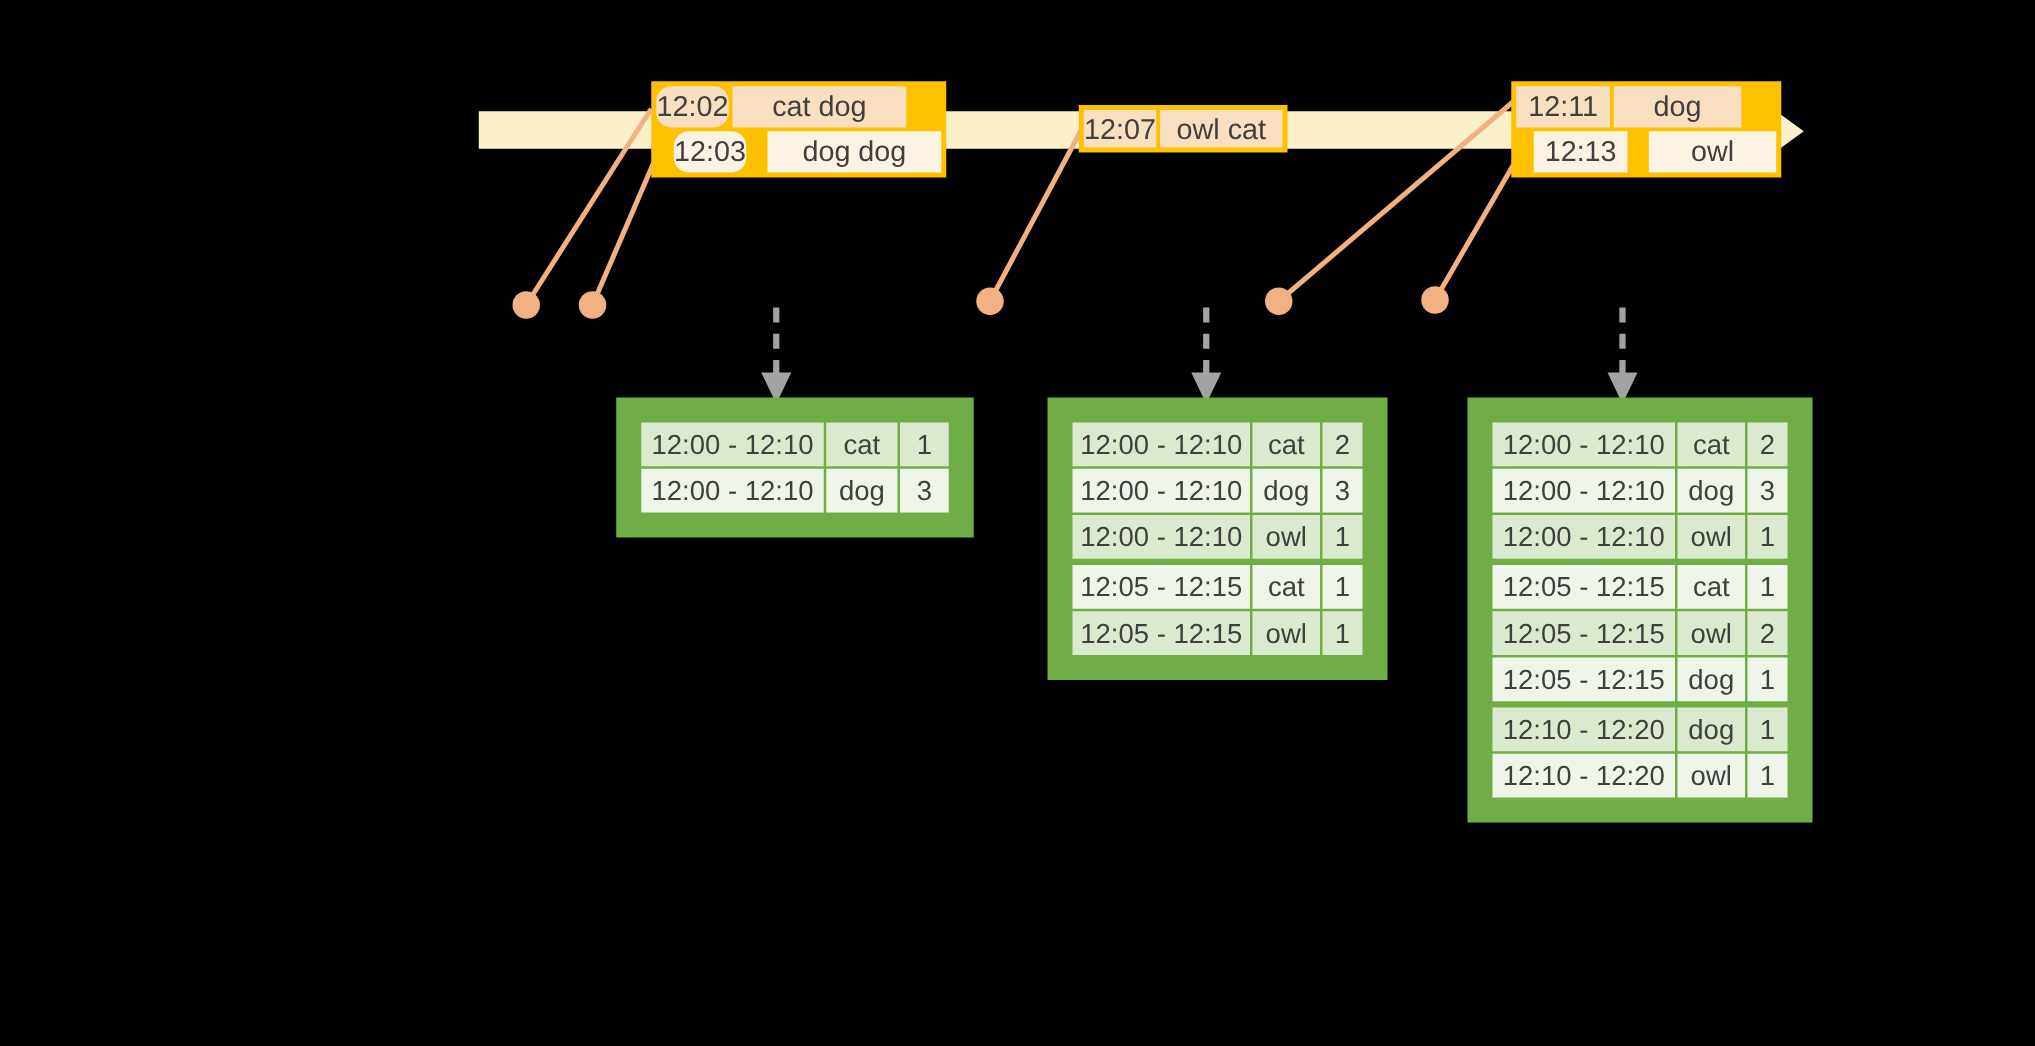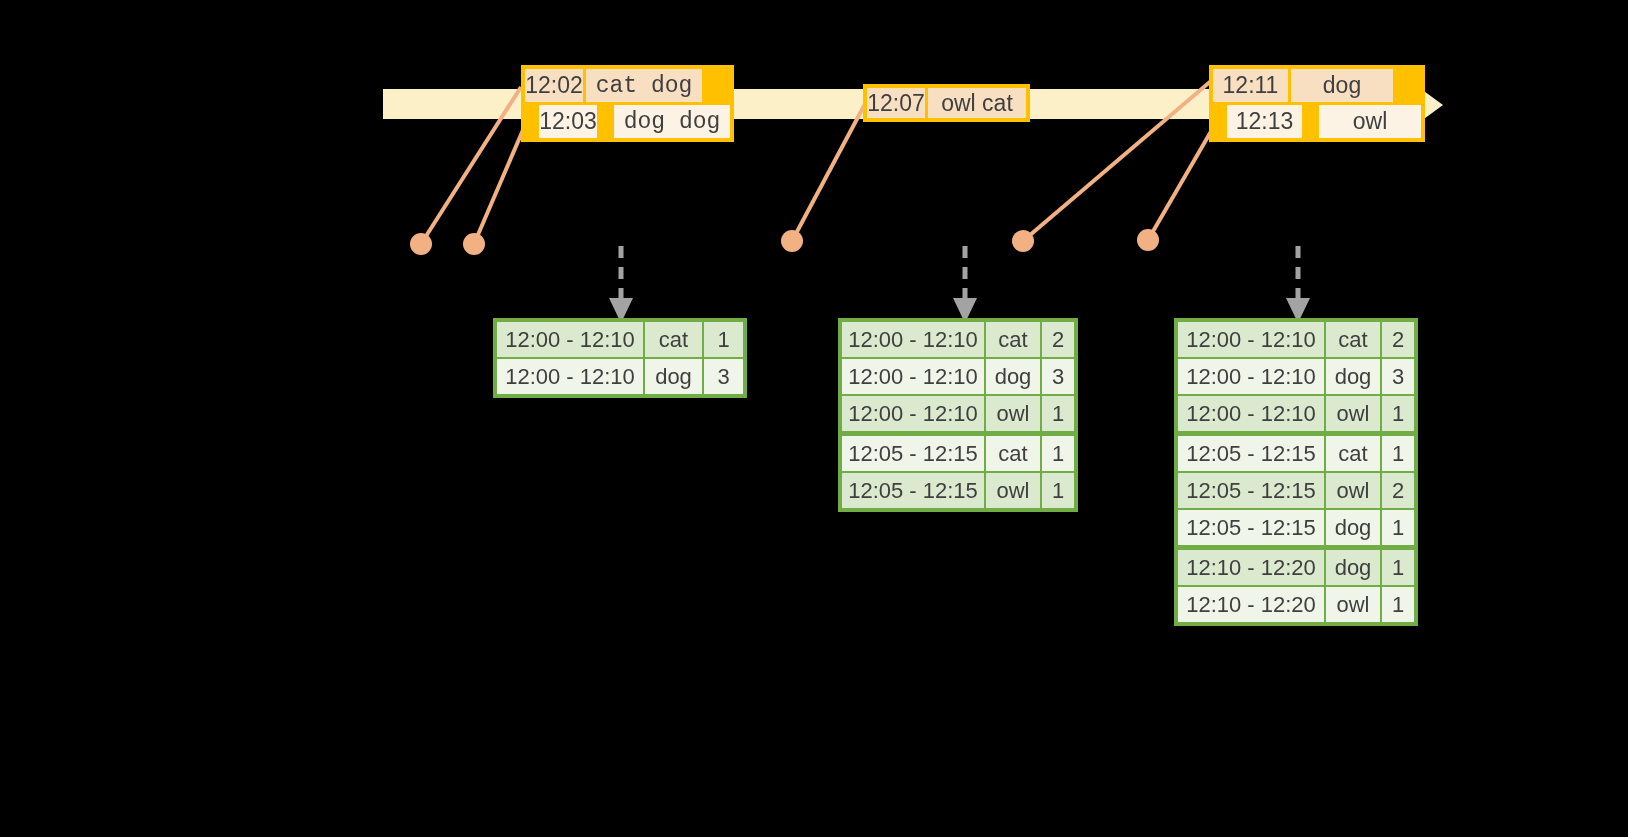--- a/index.html
+++ b/index.html
@@ -20,28 +20,28 @@
   
   .trow{display:flex;}
   .tcell{display:flex;align-items:center;justify-content:center;white-space:nowrap;}
   
   .etable{position:absolute;background:var(--gold,#FFC000);padding:4px;display:flex;flex-direction:column;gap:3px;font-size:23px;}
   .etable .trow{gap:3px;}
   .etable .tcell{height:33px;}
   .etable .trow.dark .tcell{background:var(--peach_dark,#F9DFC2);}
   .etable .trow.light .tcell{background:var(--peach_light,#FDF3E4);margin-left:14px;}
   .e0{left:521px;top:65px;}
-  .e0 .tcell.time{width:58px;}  .e0 .tcell.words{width:116px;font-family:Liberation Mono, monospace;}
+  .e0 .tcell.time{width:58px;border-radius:12px;}  .e0 .tcell.words{width:139px;}
   .e1{left:863px;top:84px;}
   .e1 .tcell{height:30px;}
   .e1 .tcell.time{width:58px;text-align:center;}  .e1 .tcell.words{width:98px;}
   .e2{left:1209px;top:65px;}
   .e2 .tcell.time{width:75px;text-align:right;}  .e2 .tcell.words{width:102px;}
   
-  .gtable{position:absolute;background:var(--green,#70AD47);padding:4px;display:flex;flex-direction:column;gap:2px;font-size:22px;text-align:right;}
+  .gtable{position:absolute;background:var(--green,#70AD47);padding:20px;display:flex;flex-direction:column;gap:2px;font-size:22px;text-align:right;}
   .gtable .trow{gap:2px;}
   .gtable .trow.group-start{margin-top:3px;}
   .gtable .tcell{height:35px;}
   .gtable .trow.dark .tcell{background:var(--green_dark,#DBE9CE);}
   .gtable .trow.light .tcell{background:var(--green_light,#EFF5E9);}
   .g0{left:493px;top:318px;}
   .g0 .tcell.window{width:146px;} .g0 .tcell.word{width:57px;} .g0 .tcell.count{width:39px;}
   .g1{left:838px;top:318px;}
   .g1 .tcell.window{width:142px;} .g1 .tcell.word{width:54px;} .g1 .tcell.count{width:32px;}
   .g2{left:1174px;top:318px;}

